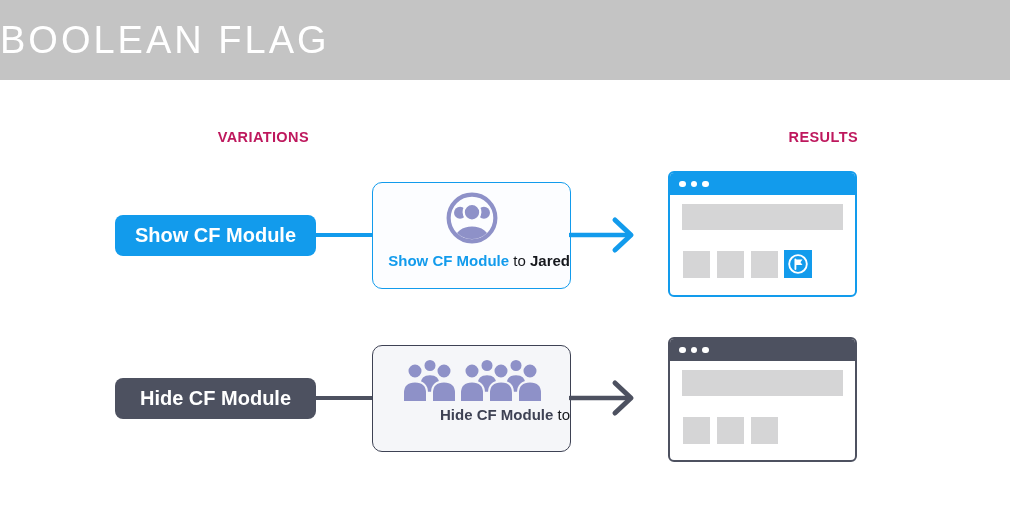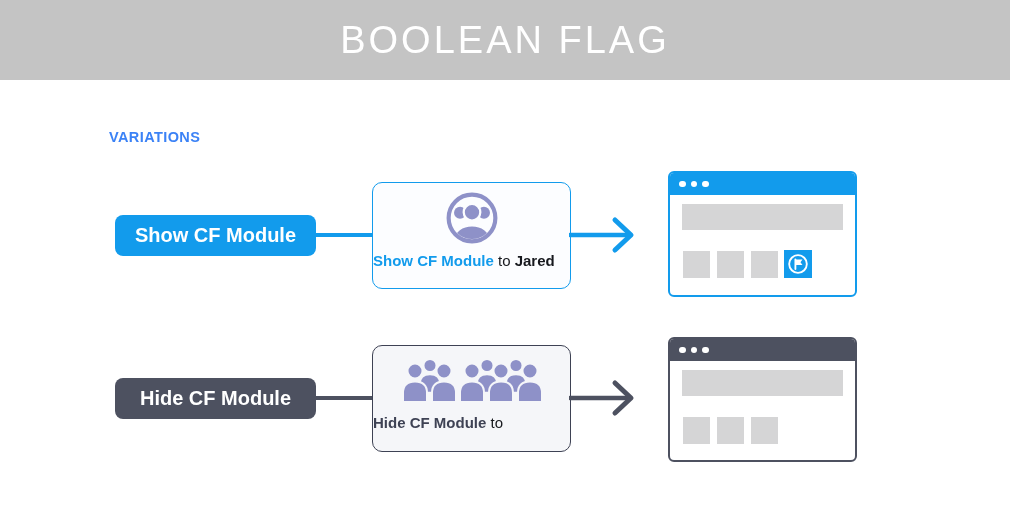--- a/index.html
+++ b/index.html
@@ -6,41 +6,41 @@
     --blue:#129BEC; --slate:#4D5160; --slate-dark:#3E4254; --purple:#8E91C8;
     --header-gray:#C4C4C4; --placeholder-gray:#D5D5D6; --box1-bg:#FCFDFF;
     --box2-bg:#F5F6F9; --text-dark:#16181D; --white:#FFFFFF;
   }
   *{margin:0;padding:0;box-sizing:border-box;}
   html,body{background:#fff;}
   body{font-family:"Liberation Sans", sans-serif;}
   .canvas{position:relative;width:1010px;height:524px;background:#fff;overflow:hidden;}
 
   .banner{position:absolute;left:0;top:0;width:1010px;height:80px;background:var(--header-gray);
-          display:flex;align-items:center;justify-content:center;}
+          display:flex;align-items:center;justify-content:flex-start;}
   .banner h1{color:#fff;font-size:38px;font-weight:400;letter-spacing:3px;}
 
-  .col-label{position:absolute;top:129px;width:200px;text-align:left;
-             font-size:14.5px;font-weight:700;color:#3b82f6;letter-spacing:.4px;}
+  .col-label{position:absolute;top:129px;width:200px;text-align:right;
+             font-size:14.5px;font-weight:700;color:#be185d;letter-spacing:.4px;}
 
   .pill{position:absolute;left:115px;width:201px;height:41px;border-radius:8px;
         display:flex;align-items:center;justify-content:center;
         color:#fff;font-size:20px;font-weight:700;}
   .pill-blue{background:var(--blue);}
   .pill-slate{background:var(--slate);}
 
   .connector{position:absolute;left:314px;width:60px;height:4px;}
   .connector-blue{background:var(--blue);}
   .connector-slate{background:var(--slate);}
 
   .rule-box{position:absolute;left:372px;width:199px;height:107px;border-radius:10px;}
   .rule-box-blue{background:var(--box1-bg);border:1.5px solid var(--blue);}
   .rule-box-slate{background:var(--box2-bg);border:1.5px solid var(--slate-dark);}
   .rule-icon{position:absolute;left:0;right:0;display:flex;justify-content:center;}
-  .rule-text{position:absolute;left:0;right:0;text-align:left;font-size:15px;color:var(--text-dark);}
+  .rule-text{position:absolute;left:0;right:0;text-align:right;font-size:15px;color:var(--text-dark);}
   .rule-text .flag-blue{color:var(--blue);font-weight:700;}
   .rule-text .flag-slate{color:var(--slate-dark);font-weight:700;}
   .rule-text .aud{font-weight:700;color:var(--text-dark);}
 
   .arrow{position:absolute;left:569px;width:82px;height:44px;}
 
   .window{position:absolute;left:668px;width:189px;background:#fff;border-radius:6px;overflow:hidden;}
   .window-blue{border:2.5px solid var(--blue);height:126px;}
   .window-slate{border:2.5px solid var(--slate);height:125px;}
   .titlebar{position:absolute;left:0;top:0;right:0;height:22px;display:flex;align-items:center;padding-left:9px;gap:5px;}
@@ -54,20 +54,21 @@
 </head>
 <body>
 
 <div class="canvas">
 
   <header class="banner">
     <h1>BOOLEAN FLAG</h1>
   </header>
 
   <div class="col-label" style="left:109px;">VARIATIONS</div>
+  <div class="col-label" style="left:658px;">RESULTS</div>
 
   <div class="pill pill-blue" style="top:215px;">Show CF Module</div>
   <div class="connector connector-blue" style="top:233px;"></div>
 
   <div class="rule-box rule-box-blue" style="top:182px;">
     <div class="rule-icon" style="top:8px;">
       <svg width="54" height="54" viewBox="0 0 52 52" aria-hidden="true">
         <circle cx="26" cy="26" r="22.5" fill="none" stroke="#8E91C8" stroke-width="4"></circle>
         <clipPath id="uc">
             <circle cx="26" cy="26" r="20.3"></circle>
@@ -124,21 +125,21 @@
         <use href="#person" transform="translate(33,-2) scale(0.85)"></use>
         <use href="#person" transform="translate(90,-2) scale(0.85)"></use>
         <use href="#person" transform="translate(119,-2) scale(0.85)"></use>
         <use href="#person" transform="translate(18,2)"></use>
         <use href="#person" transform="translate(47,2)"></use>
         <use href="#person" transform="translate(75,2)"></use>
         <use href="#person" transform="translate(104,2)"></use>
         <use href="#person" transform="translate(133,2)"></use>
       </svg>
     </div>
-    <p class="rule-text" style="top:68px;"><span class="flag-slate">Hide CF Module</span> <span>to</span></p>
+    <p class="rule-text" style="top:60px;"><span class="flag-slate">Hide CF Module</span> <span>to</span></p>
   </div>
 
   <div class="arrow" style="top:376px;">
     <svg width="82" height="44" viewBox="0 0 82 44" aria-hidden="true">
       <path d="M1,22 H60" stroke="#4D5160" stroke-width="4.5" stroke-linecap="round" fill="none"></path>
       <path d="M46,7 L62,22 L46,37" stroke="#4D5160" stroke-width="5" stroke-linecap="round" stroke-linejoin="round" fill="none"></path>
     </svg>
   </div>
 
   <div class="window window-slate" style="top:337px;">

